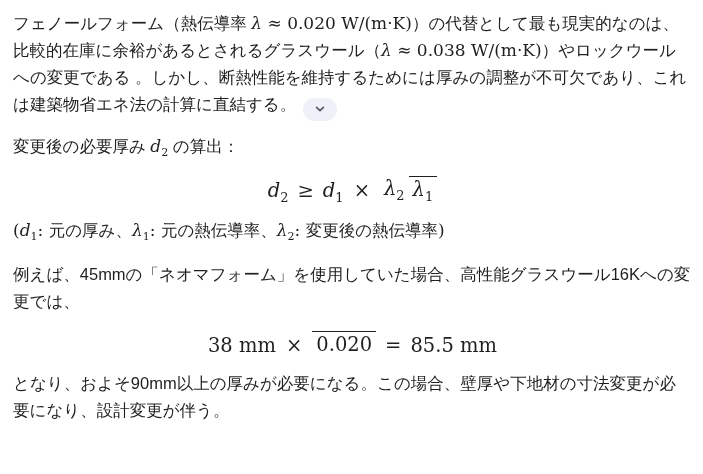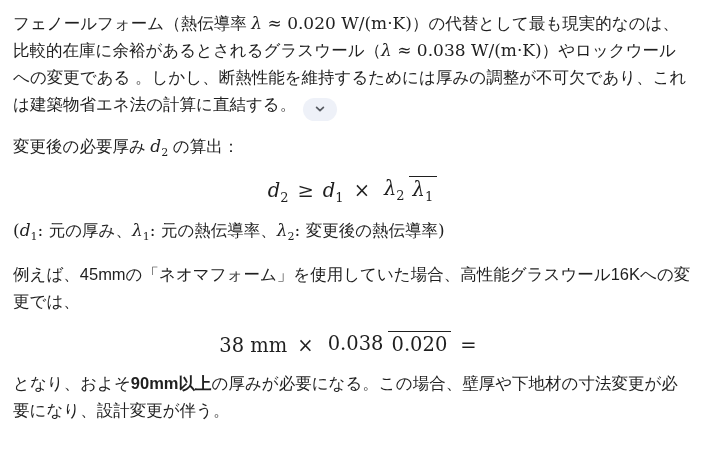--- a/index.html
+++ b/index.html
@@ -20,21 +20,21 @@
   .p3 { margin-bottom: 17px; margin-top: 14px; }
   .jp { font-family: "Liberation Sans", sans-serif; text-align: center; }
   .math { font-family: "DejaVu Serif", serif; font-size: 17px; }
   .mi { font-style: italic; }
   sub.msub {
     font-family: "DejaVu Serif", serif;
     font-size: 11px;
     line-height: 0;
     font-style: normal;
   }
-  b { font-weight: 700; }
+  b { font-weight: 400; }
 
   
   .display-math {
     display: flex;
     align-items: flex-end;
     justify-content: center;
     font-family: "DejaVu Serif", serif;
     font-size: 19.5px;
     line-height: 1.25;
     color: #1f1f1f;
@@ -95,19 +95,19 @@
 </div>
 
 <p class="p3"><span class="math">(</span><span class="math mi">d</span><sub class="msub">1</sub><span class="math">: </span><span class="jp">元の厚み、</span><span class="math mi">λ</span><sub class="msub">1</sub><span class="math">: </span><span class="jp">元の熱伝導率、</span><span class="math mi">λ</span><sub class="msub">2</sub><span class="math">: </span><span class="jp">変更後の熱伝導率</span><span class="math">)</span></p>
 
 <p><span class="jp">例えば、45mmの「ネオマフォーム」を使用していた場合、高性能グラスウール16Kへの変更では、</span></p>
 
 <div class="display-math f2">
   <span class="atom">38 mm</span>
   <span class="atom op">×</span>
   <span class="frac">
-    <span class="num atom">0.038</span>
     <span class="den atom">0.020</span>
   </span>
   <span class="atom eq">=</span>
+  <span class="atom">85.5 mm</span>
 </div>
 
 <p><span class="jp">となり、およそ</span><b class="jp">90mm以上</b><span class="jp">の厚みが必要になる。この場合、壁厚や下地材の寸法変更が必要になり、設計変更が伴う。</span></p>
 
 </body></html>

